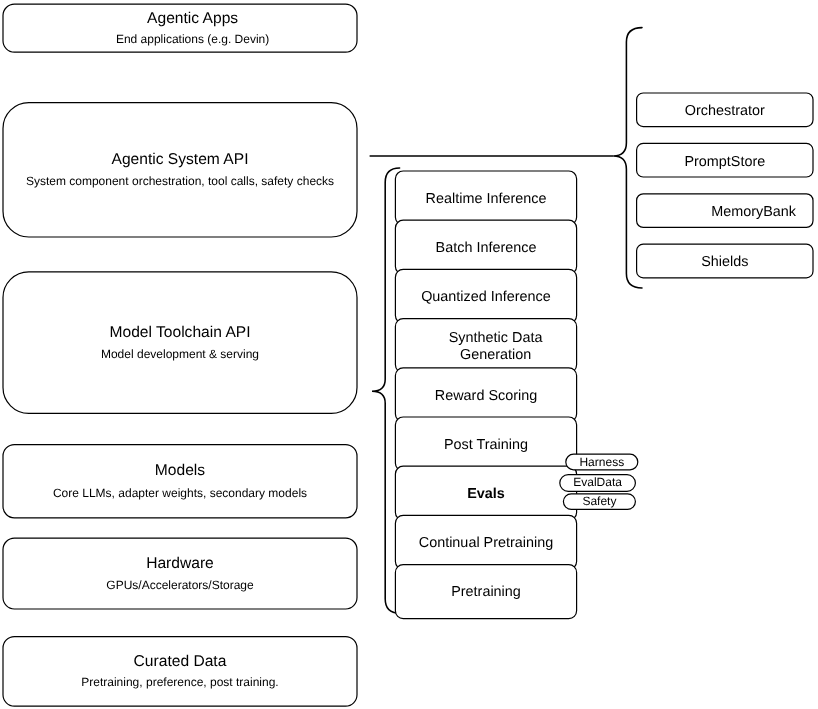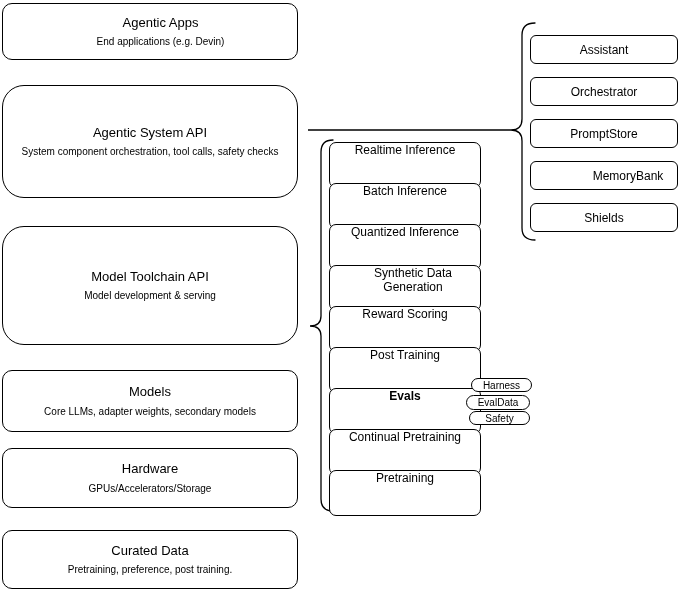--- a/index.html
+++ b/index.html
@@ -38,21 +38,21 @@
   .mbox {
     position: absolute;
     left: 329px;
     width: 152px;
     height: 46px;
     border: 1.3px solid #000000;
     border-radius: 7px;
     background: #ffffff;
     box-sizing: border-box;
     display: flex;
-    align-items: flex-start;
+    align-items: center;
     justify-content: center;
     font-size: 12px;
     text-align: center;
   }
   
   .rbox {
     position: absolute;
     left: 530px;
     width: 148px;
     height: 29px;
@@ -84,21 +84,21 @@
 <body>
 
 <div class="canvas">
 
   <svg class="connectors" viewBox="0 0 682 591" xmlns="http://www.w3.org/2000/svg">
     <path d="M308,130 L511,130" stroke="#000000" stroke-width="1.3" fill="none"></path>
     <path d="M333,140 Q321,140 321,152 L321,316 Q321,326 310,326 Q321,326 321,336 L321,499 Q321,511 333,511" stroke="#000000" stroke-width="1.3" fill="none" stroke-linecap="round"></path>
     <path d="M535,23 Q522,23 522,35 L522,119 Q522,130 511,130 Q522,130 522,141 L522,228 Q522,240 535,240" stroke="#000000" stroke-width="1.3" fill="none" stroke-linecap="round"></path>
   </svg>
 
-  <div class="lbox" style="top:3px; height:57px; border-radius:10px;padding-left:21px;">
+  <div class="lbox" style="top:3px; height:41px; border-radius:10px;padding-left:21px;">
     <div class="t">Agentic Apps</div>
     <div class="s">End applications (e.g. Devin)</div>
   </div>
   <div class="lbox" style="top:85px; height:113px; border-radius:22px;">
     <div class="t">Agentic System API</div>
     <div class="s">System component orchestration, tool calls, safety checks</div>
   </div>
   <div class="lbox" style="top:226px; height:119px; border-radius:22px;">
     <div class="t">Model Toolchain API</div>
     <div class="s">Model development &amp; serving</div>
@@ -147,23 +147,20 @@
   <div class="pill" style="left:471px; top:378px; width:61px; height:14px;">
     <span>Harness</span>
   </div>
   <div class="pill" style="left:466px; top:395px; width:64px; height:15px;">
     <span>EvalData</span>
   </div>
   <div class="pill" style="left:469px; top:411px; width:61px; height:14px;">
     <span>Safety</span>
   </div>
 
-  <div class="rbox" style="top:35px;">
-    <span>Assistant</span>
-  </div>
   <div class="rbox" style="top:77px;">
     <span>Orchestrator</span>
   </div>
   <div class="rbox" style="top:119px;">
     <span>PromptStore</span>
   </div>
   <div class="rbox" style="top:161px;padding-left:48px;">
     <span>MemoryBank</span>
   </div>
   <div class="rbox" style="top:203px;">

